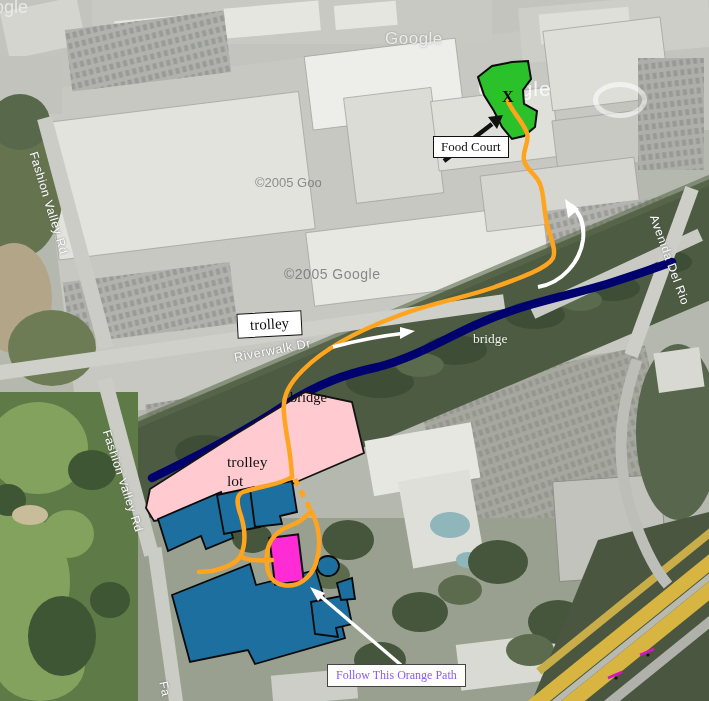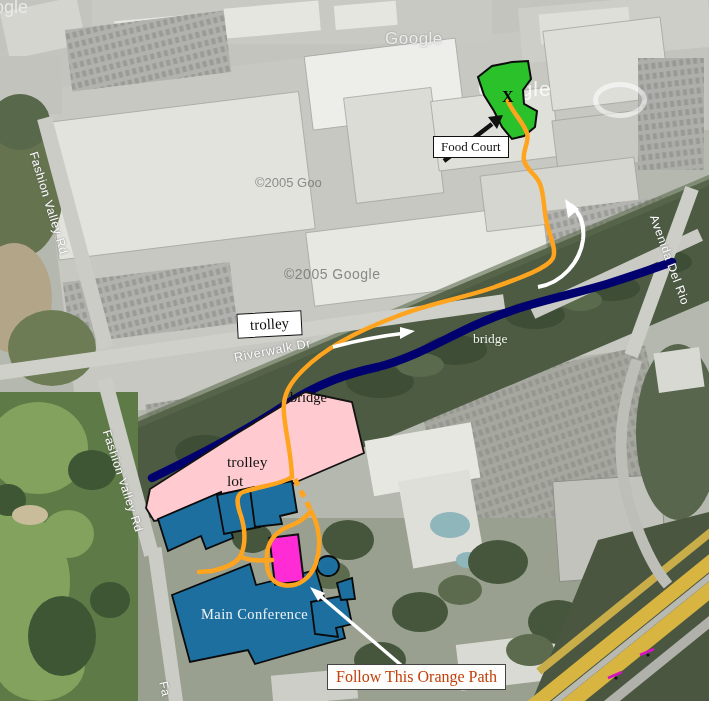--- a/index.html
+++ b/index.html
@@ -244,18 +244,17 @@
   <span class="lbl ser" style="left:473px;top:331px;font-size:13.5px;color:#f3f3ee;text-shadow:0 0 2px rgba(40,50,35,.7);">bridge</span>
 
   <span class="lbl ser" style="left:290px;top:389px;font-size:14.5px;color:#0e0e0e;">bridge</span>
 
   <div class="lbl ser" style="left:227px;top:452px;font-size:15.5px;line-height:19px;color:#151515;">
     <div>trolley</div>
     <div>lot</div>
   </div>
 
   <div class="lbl ser" style="left:201px;top:605px;font-size:14.5px;line-height:19px;letter-spacing:.4px;color:#eef2f5;">
-    <div>Main Conference</div>
   </div>
 
-  <div class="lbl box-lbl" style="left:327px;top:664px;padding:3px 8px;font-size:16px;color:#c2410c;border:1px solid #444;background:#fdfdfc;">Follow This Orange Path</div>
+  <div class="lbl box-lbl" style="left:327px;top:664px;padding:3px 8px;font-size:12px;color:#8b5cf6;border:1px solid #444;background:#fdfdfc;">Follow This Orange Path</div>
 
 </div>
 
 </body></html>

